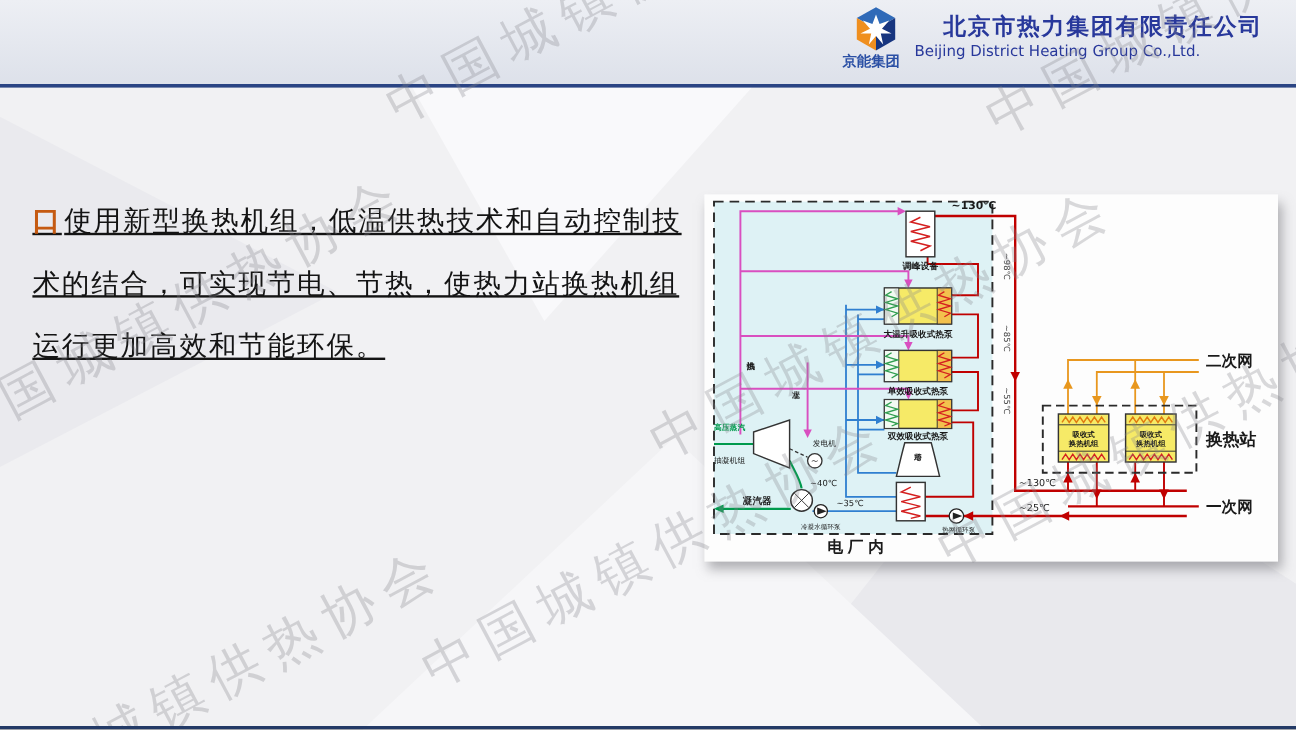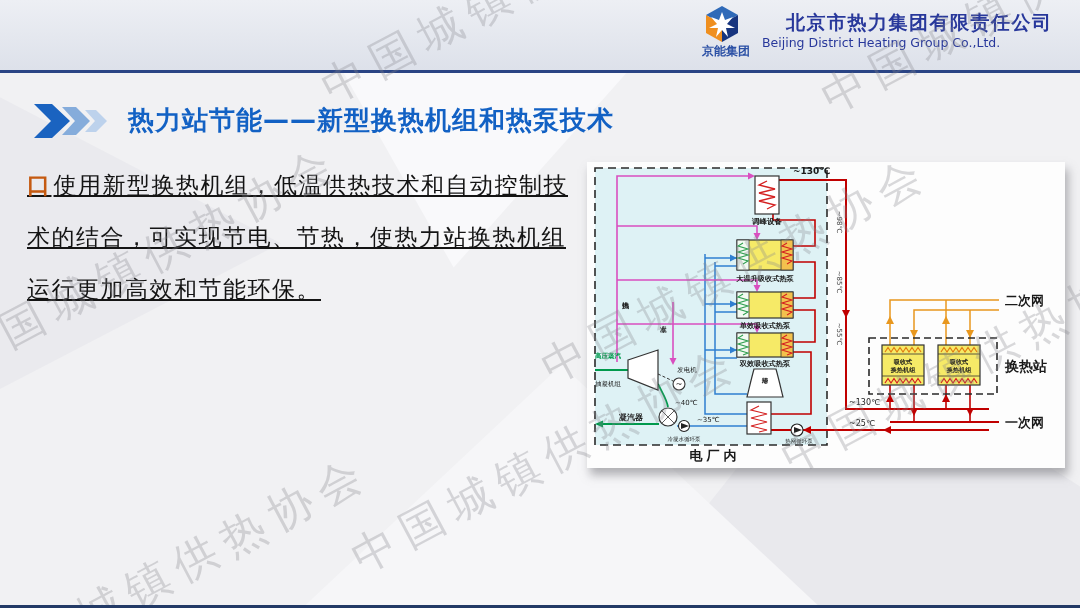--- a/index.html
+++ b/index.html
@@ -8,21 +8,21 @@
   .facet{position:absolute;inset:0;z-index:0;}
   .f1{clip-path:polygon(28% 0,64% 0,42% 44%);background:#f9f9fb;}
   .f2{clip-path:polygon(0 16%,26% 40%,0 64%);background:#eaeaee;}
   .f3{clip-path:polygon(58% 100%,78% 55%,100% 80%,100% 100%);background:#e9e9ed;}
   .f4{clip-path:polygon(28% 100%,52% 60%,76% 100%);background:#f6f6f8;}
   .wm{position:absolute;z-index:6;font-size:44px;letter-spacing:10px;color:#86868d;opacity:.30;
       transform:rotate(-28deg);white-space:nowrap;pointer-events:none;}
   .header{position:absolute;top:0;left:0;right:0;height:70px;z-index:2;
           background:linear-gradient(180deg,#edeff4 0%,#dde1ea 100%);}
   .brand{position:absolute;top:4px;left:702px;display:flex;align-items:flex-start;gap:12px;z-index:3;}
-  .logo-wrap{display:flex;flex-direction:column;align-items:flex-start;}
+  .logo-wrap{display:flex;flex-direction:column;align-items:flex-end;}
   .logo-caption{font-size:12px;font-weight:bold;color:#2b50a5;line-height:14px;}
   .company{display:flex;flex-direction:column;margin-top:6px;}
   .company-cn{font-size:19px;font-weight:bold;color:#28389b;letter-spacing:1.5px;line-height:24px;margin-left:24px;}
   .company-en{font-size:12.5px;font-weight:normal;color:#28389b;line-height:17px;}
   .header-rule{position:absolute;top:70px;left:0;right:0;height:3px;background:#2a4484;z-index:3;}
   .title-row{position:absolute;top:86px;left:32px;display:flex;align-items:center;gap:16px;z-index:4;}
   .title{font-size:26px;font-weight:bold;color:#1261c4;letter-spacing:1px;white-space:nowrap;}
   .body-text{position:absolute;left:27px;top:159px;width:552px;z-index:4;
              font-size:23px;line-height:52px;color:#141414;letter-spacing:1.5px;text-decoration:underline;}
   .body-text p{margin:0;}
@@ -54,28 +54,20 @@
       </svg>
       <span class="logo-caption">京能集团</span>
     </div>
     <div class="company">
       <span class="company-cn">北京市热力集团有限责任公司</span>
       <span class="company-en">Beijing District Heating Group Co.,Ltd.</span>
     </div>
   </div>
   <div class="header-rule"></div>
 
-  <div class="title-row">
-    <svg width="80" height="36" viewBox="0 0 80 36">
-      <polygon points="2,1 20,1 38,18 20,35 2,35 19,18" fill="#1a63c0"></polygon>
-      <polygon points="30,4 44,4 58,18 44,32 30,32 43,18" fill="#85acdb"></polygon>
-      <polygon points="53,7 64,7 75,18 64,29 53,29 63,18" fill="#bdd2ec"></polygon>
-    </svg>
-    <h1 class="title">热力站节能——新型换热机组和热泵技术</h1>
-  </div>
 
   <div class="body-text">
     <p><span class="bullet-marker">口</span><span>使用新型换热机组，低温供热技术和自动控制技术的结合，可实现节电、节热，使热力站换热机组运行更加高效和节能环保。</span></p>
   </div>
 
   <div class="diagram-card">
     <svg viewBox="0 0 478 306" width="478" height="306">
 
       <rect x="8" y="6" width="232" height="277" fill="#def2f5" stroke="#2a2a2a" stroke-width="1.6" stroke-dasharray="8 5"></rect>
 

